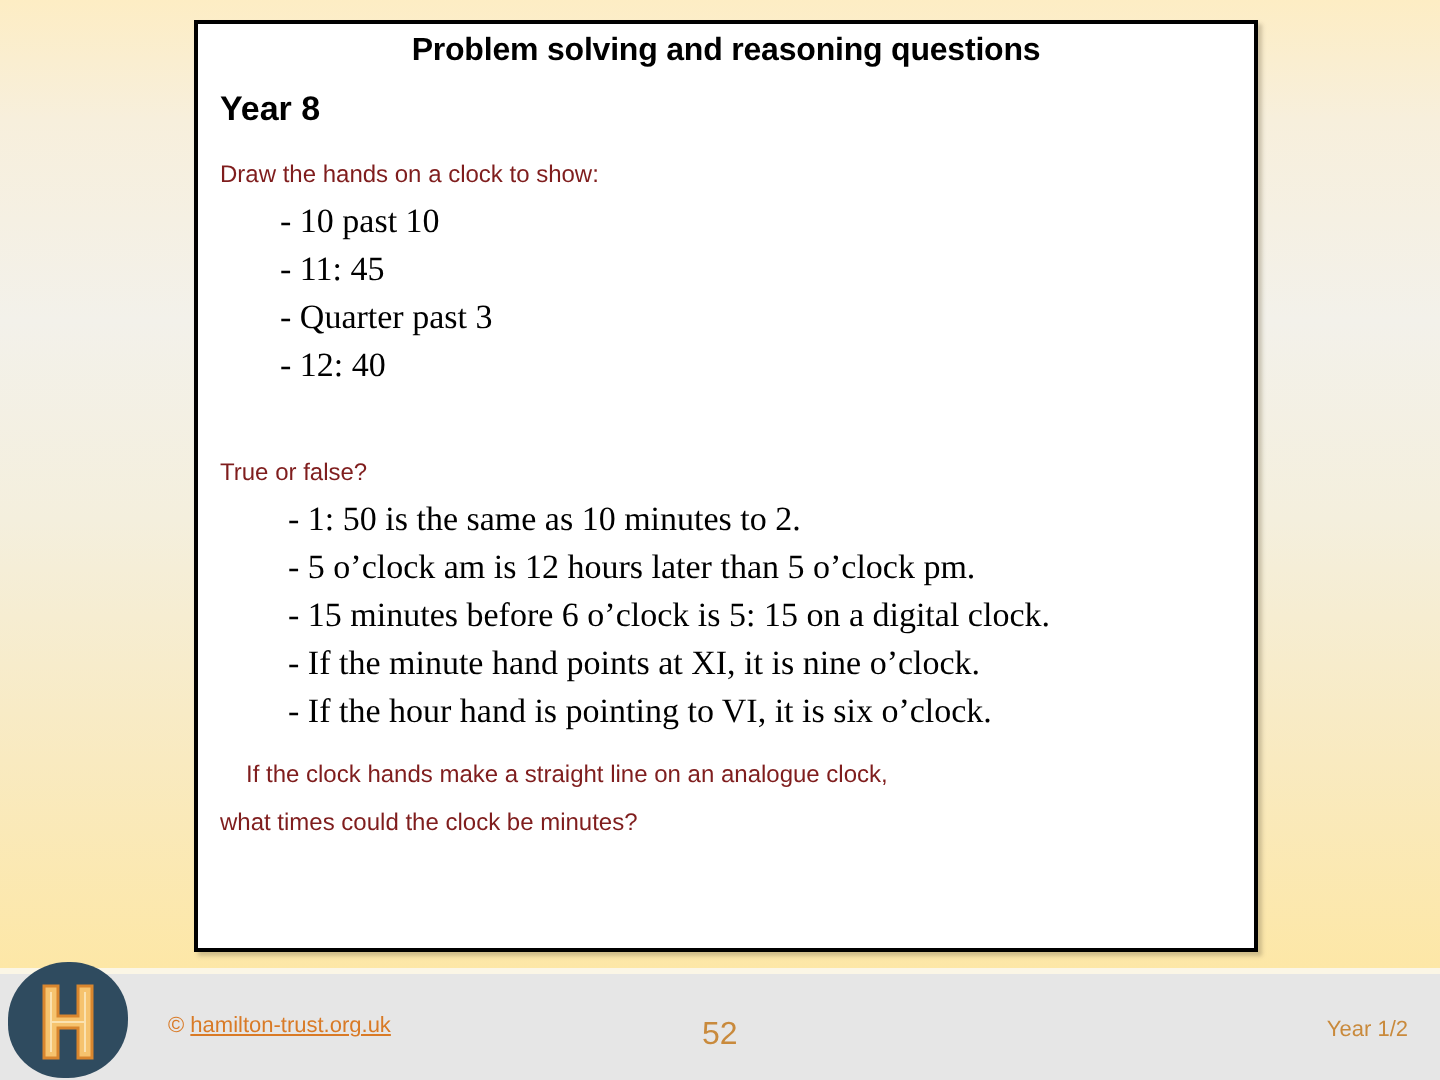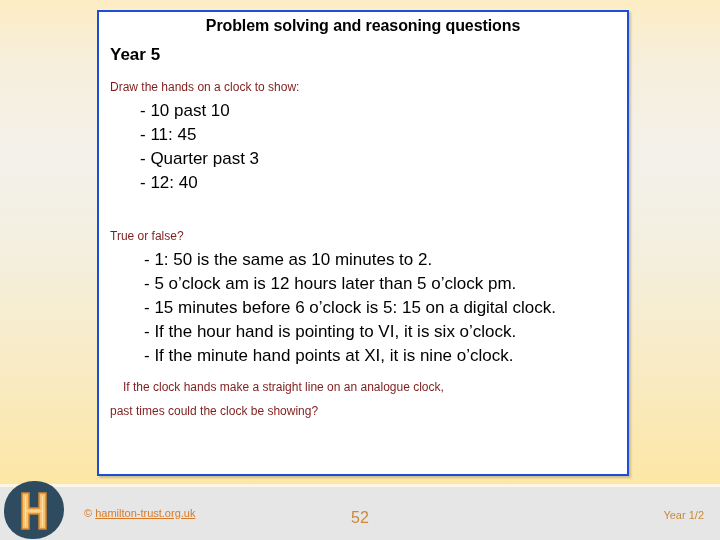--- a/index.html
+++ b/index.html
@@ -36,21 +36,21 @@
       position: absolute;
       left: 0; top: 487px;
       width: 720px; height: 53px;
       background: #e6e6e6;
     }
     .content-box {
       position: absolute;
       left: 97px; top: 10px;
       width: 528px; height: 462px;
       background: #ffffff;
-      border: 2px solid #1d4ed8;
+      border: 2px solid #000000;
       box-shadow: 2px 2px 2px rgba(120, 110, 80, 0.35);
     }
     .title {
       position: absolute;
       left: 0; right: 0; top: 5px;
       text-align: center;
       font-weight: bold;
       font-size: 16px;
       color: #000;
       letter-spacing: -0.1px;
@@ -73,21 +73,21 @@
     .list {
       position: absolute;
       margin: 0;
       padding: 0;
       list-style: none;
       font-size: 17px;
       color: #000;
       line-height: 24px;
       white-space: nowrap;
     }
-    .list li { margin: 0; padding: 0; }
+    .list li { margin: 0; padding: 0; font-family: Liberation Serif, serif; }
     .logo {
       position: absolute;
       left: 4px; top: 481px;
       width: 60px; height: 58px;
       border-radius: 50% 48% 50% 46%;
       background: #2f4b5f;
     }
     .logo svg { position: absolute; left: 0; top: 0; }
     .copyright {
       position: absolute;
@@ -115,41 +115,41 @@
   </style>
 </head>
 <body>
 
 <div class="slide-bg"></div>
 <div class="footer-line"></div>
 <div class="footer"></div>
 
 <div class="content-box">
   <div class="title">Problem solving and reasoning questions</div>
-  <div class="heading">Year 5</div>
+  <div class="heading">Year 8</div>
 
   <div class="para" style="top:63px;">Draw the hands on a clock to show:</div>
   <ul class="list" style="left:41px; top:87px;">
     <li>- 10 past 10</li>
     <li>- 11: 45</li>
     <li>- Quarter past 3</li>
     <li>- 12: 40</li>
   </ul>
 
   <div class="para" style="top:212px;">True or false?</div>
   <ul class="list" style="left:45px; top:236px;">
     <li>- 1: 50 is the same as 10 minutes to 2.</li>
     <li>- 5 o’clock am is 12 hours later than 5 o’clock pm.</li>
     <li>- 15 minutes before 6 o’clock is 5: 15 on a digital clock.</li>
+    <li>- If the minute hand points at XI, it is nine o’clock.</li>
     <li>- If the hour hand is pointing to VI, it is six o’clock.</li>
-    <li>- If the minute hand points at XI, it is nine o’clock.</li>
   </ul>
 
   <div class="para" style="top:363px;margin-left:13px;">If the clock hands make a straight line on an analogue clock,</div>
-  <div class="para" style="top:387px;">past times could the clock be showing?</div>
+  <div class="para" style="top:387px;">what times could the clock be minutes?</div>
 </div>
 
 <div class="logo">
   <svg width="60" height="58" viewBox="0 0 60 58">
     <path d="M18 12 h7 v15 h10 v-15 h7 v36 h-7 v-15 h-10 v15 h-7 z" fill="#f6c36e" stroke="#d9862e" stroke-width="1.5"></path>
     <path d="M21.5 15 v30 M38.5 15 v30 M21.5 30 h17" fill="none" stroke="#fbe2b0" stroke-width="1"></path>
   </svg>
 </div>
 
 <div class="copyright">

